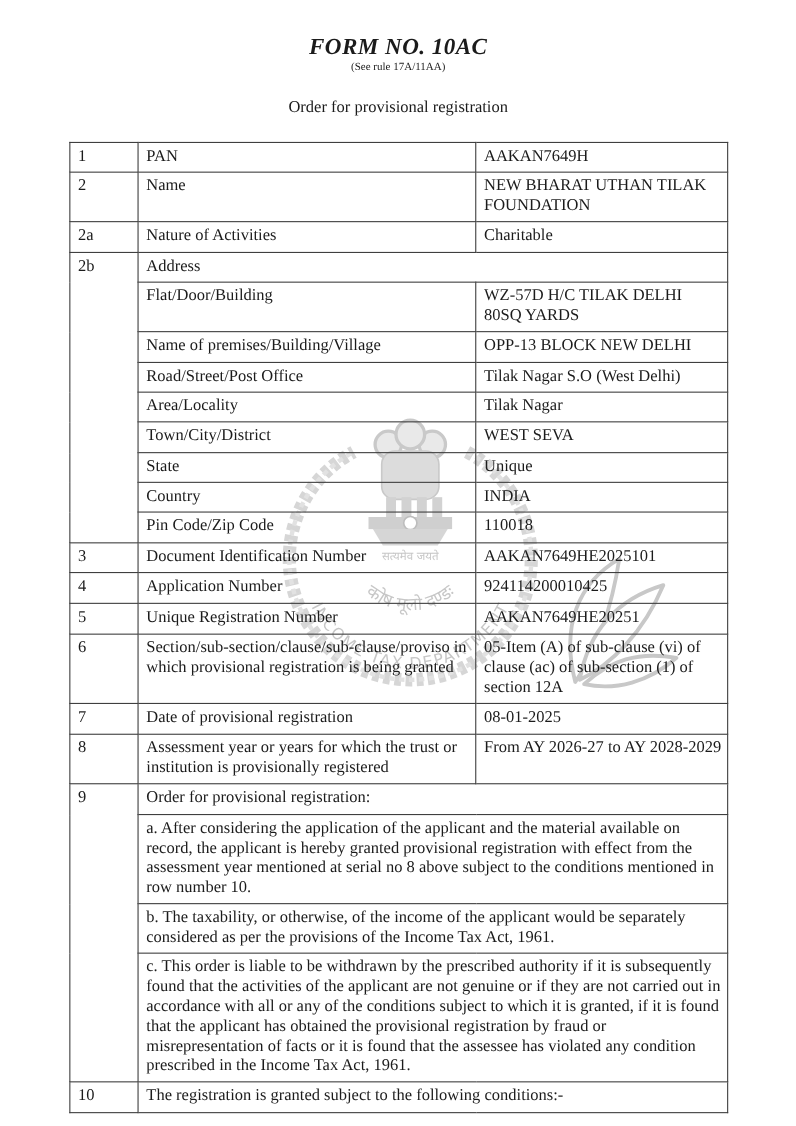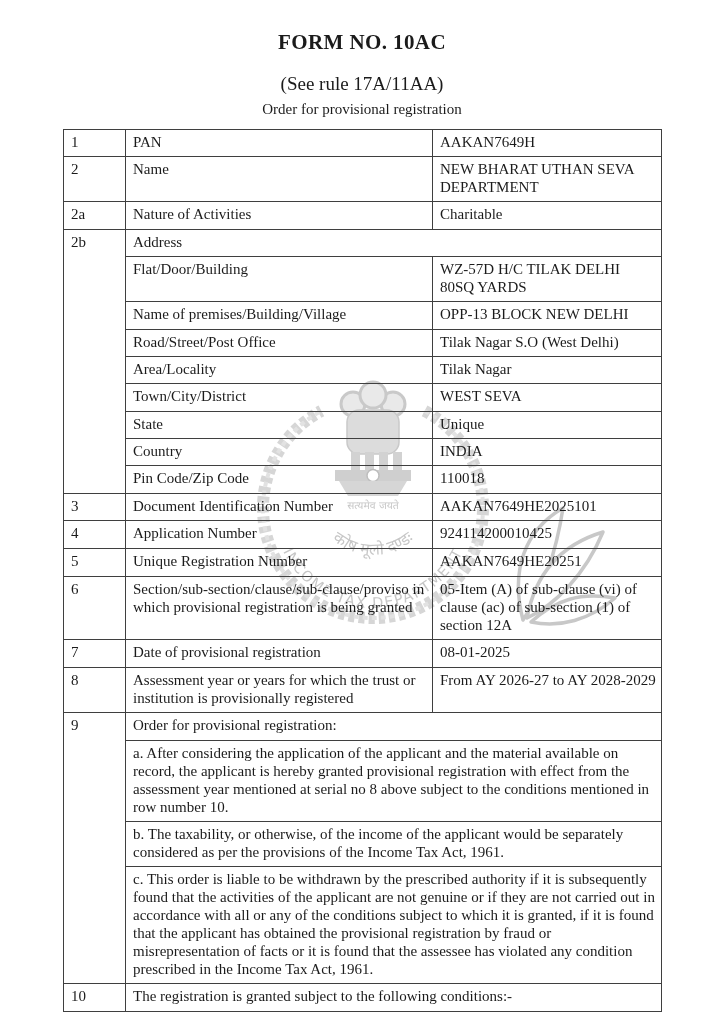--- a/index.html
+++ b/index.html
@@ -5,23 +5,23 @@
   html,body{margin:0;padding:0;background:#ffffff;}
   .page{
     position:relative;
     width:724px;height:1024px;
     background:#ffffff;
     font-family:"Liberation Serif", serif;
     color:#1b1b1b;
     overflow:hidden;
   }
   .header{position:absolute;top:0;left:0;width:724px;text-align:center;z-index:2;}
-  .form-title{margin-top:31px;font-size:21px;font-weight:bold;letter-spacing:.4px;line-height:22px;}
-  .form-rule{margin-top:22px;font-size:19px;line-height:18px;}
-  .form-order{margin-top:7px;font-size:15px;line-height:18px;}
+  .form-title{margin-top:31px;font-size:21px;font-weight:bold;letter-spacing:.4px;line-height:22px;font-style:italic;}
+  .form-rule{font-size:10px;line-height:18px;}
+  .form-order{margin-top:18px;font-size:15px;line-height:18px;}
   .watermark{position:absolute;left:225px;top:360px;width:400px;height:290px;z-index:0;}
   table.regtable{
     position:absolute;left:63px;top:129px;z-index:1;
     width:598px;border-collapse:collapse;table-layout:fixed;
     font-size:15px;line-height:1.2;
     background:transparent;
   }
   table.regtable td{
     border:1px solid #3f3f3f;
     vertical-align:top;
@@ -90,21 +90,21 @@
       </colgroup>
     <tbody>
       <tr style="height:27px">
         <td class="numcol">1</td>
         <td>PAN</td>
         <td class="valcol">AAKAN7649H</td>
       </tr>
       <tr style="height:43px">
         <td class="numcol">2</td>
         <td>Name</td>
-        <td class="valcol">NEW BHARAT UTHAN SEVA DEPARTMENT</td>
+        <td class="valcol">NEW BHARAT UTHAN TILAK FOUNDATION</td>
       </tr>
       <tr style="height:28px">
         <td class="numcol">2a</td>
         <td>Nature of Activities</td>
         <td class="valcol">Charitable</td>
       </tr>
       <tr style="height:26px">
         <td class="numcol" rowspan="9">2b</td>
         <td colspan="2">Address</td>
       </tr>

